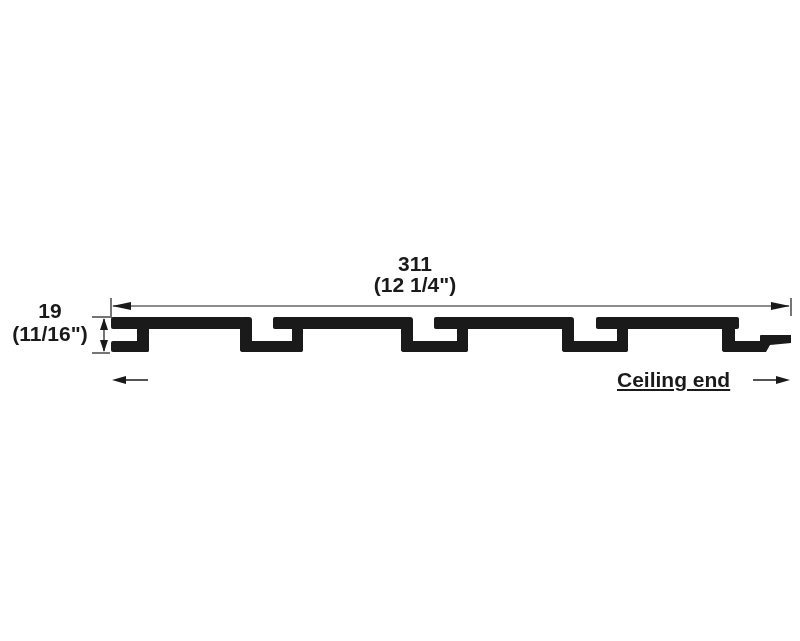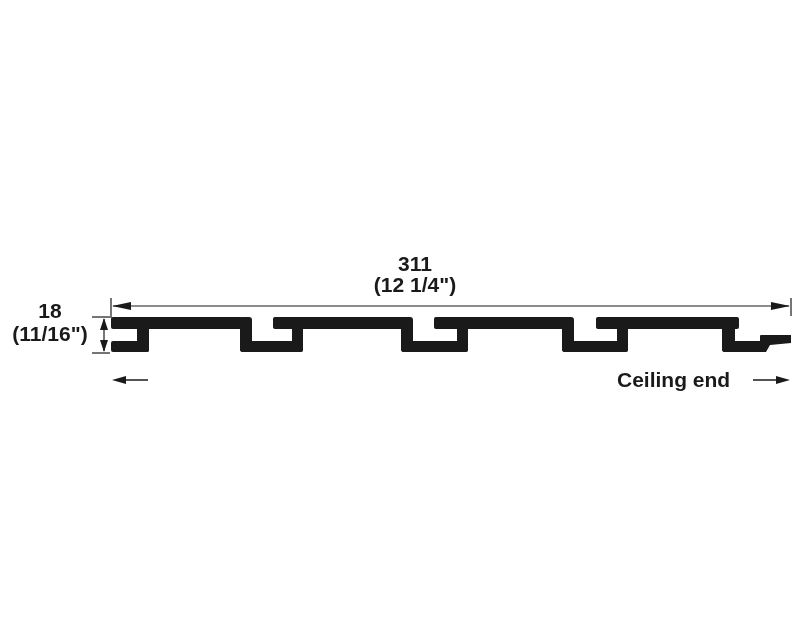--- a/index.html
+++ b/index.html
@@ -69,18 +69,18 @@
 
     <g fill="#1a1a1a" stroke="#1a1a1a">
       <line x1="753" y1="380" x2="780" y2="380" stroke-width="1.5"></line>
       <polygon points="790,380 776,376 776,384" stroke="none"></polygon>
     </g>
   </svg>
 
   <div class="lbl center" style="left:360px; top:253px; width:110px;">311</div>
   <div class="lbl center" style="left:360px; top:274px; width:110px;">(12 1/4")</div>
 
-  <div class="lbl center" style="left:0px; top:300px; width:100px;">18</div>
+  <div class="lbl center" style="left:0px; top:300px; width:100px;">19</div>
   <div class="lbl center" style="left:0px; top:323px; width:100px;">(11/16")</div>
 
-  <div class="lbl" style="left:617px; top:369px;">Ceiling end</div>
+  <div class="lbl" style="left:617px; top:369px;text-decoration:underline;">Ceiling end</div>
 
 </div>
 
 </body></html>

